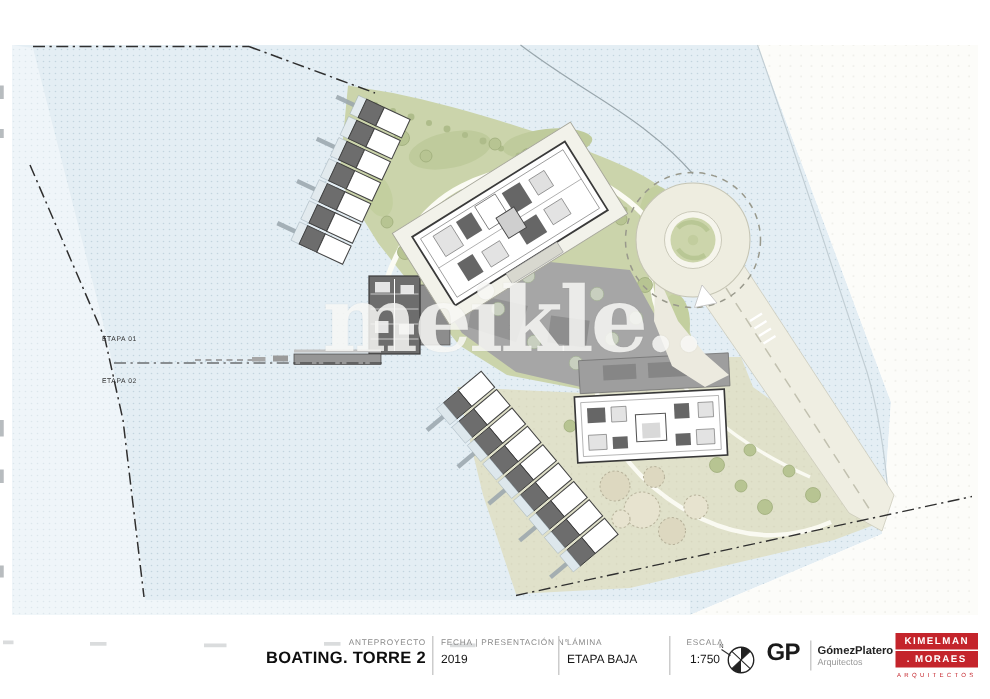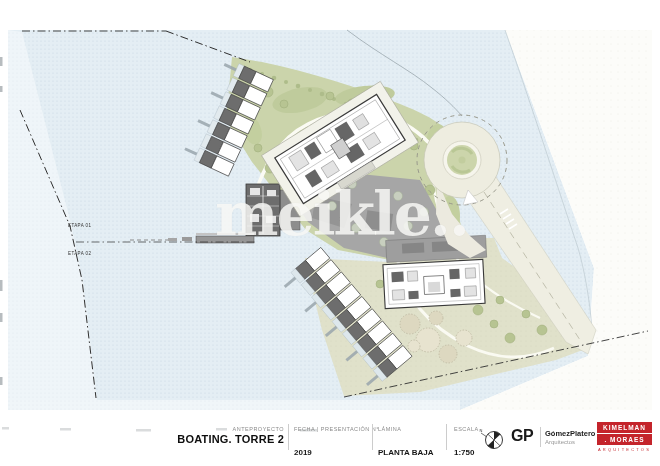--- a/index.html
+++ b/index.html
@@ -8,21 +8,21 @@
   svg{display:block;}
   
   .wm{position:absolute;left:215px;top:186px;width:240px;text-align:center;pointer-events:none;}
   .wm-brand{font-family:"DejaVu Serif",serif;font-weight:bold;font-size:60px;line-height:56px;
             color:rgba(251,251,249,0.82);letter-spacing:-2px;text-shadow:0 0 1px rgba(120,120,120,0.15);}
   .wm-sub{margin-top:4px;font-size:10px;letter-spacing:7px;color:rgba(250,250,247,0.68);font-weight:bold;}
   
   .tb{position:absolute;left:0;top:420px;width:660px;height:42px;color:#111;}
   .tb .sec{position:absolute;top:6px;}
   .lbl{font-size:5.5px;color:#8a8a8a;letter-spacing:0.5px;white-space:nowrap;}
-  .val{font-size:8px;font-weight:bold;color:#161616;margin-top:16px;white-space:nowrap;}
+  .val{font-size:8px;font-weight:normal;color:#161616;margin-top:3px;white-space:nowrap;}
   .proj{left:158px;width:126px;text-align:right;}
   .proj .name{font-size:11px;font-weight:bold;color:#0e0e0e;margin-top:1px;letter-spacing:0.2px;white-space:nowrap;}
   .vline{position:absolute;top:4px;width:1px;height:26px;background:#cccccc;}
   .gp-init{position:absolute;left:511px;top:7px;font-size:16px;font-weight:bold;color:#1a1a1a;letter-spacing:-0.5px;text-align:center;}
   .gp-names{position:absolute;left:545px;top:9px;}
   .gp-name{font-size:7.5px;font-weight:bold;color:#222;white-space:nowrap;}
   .gp-sub{font-size:6px;color:#999;margin-top:1px;}
   .km{position:absolute;left:597px;top:2px;width:55px;}
   .km-box{background:#c4242b;color:#fff;font-size:6.5px;font-weight:bold;letter-spacing:1px;
           text-align:center;padding:2px 0;margin-bottom:1px;white-space:nowrap;}
@@ -352,26 +352,26 @@
 
     <div class="sec" style="left:294px;width:74px;">
       <div class="lbl">FECHA | PRESENTACIÓN N°</div>
       <div class="val">2019</div>
     </div>
 
     <div class="vline" style="left:372px;"></div>
 
     <div class="sec" style="left:378px;width:66px;">
       <div class="lbl">LÁMINA</div>
-      <div class="val">PLANTA BAJA</div>
+      <div class="val">ETAPA BAJA</div>
     </div>
 
     <div class="vline" style="left:446px;"></div>
 
-    <div class="sec" style="left:454px;width:32px;">
+    <div class="sec" style="left:454px;width:32px;text-align:center;">
       <div class="lbl">ESCALA</div>
       <div class="val">1:750</div>
     </div>
 
     <svg class="compass" width="26" height="26" viewBox="0 0 26 26">
       <line x1="2" y1="7" x2="8" y2="11" stroke="#333" stroke-width="0.7"></line>
       <text x="0.5" y="6" font-size="4" fill="#333" font-family="Liberation Sans,sans-serif">N</text>
       <circle cx="15" cy="14" r="8.5" fill="none" stroke="#222" stroke-width="0.9"></circle>
       <line x1="8.9" y1="8.2" x2="21.1" y2="19.8" stroke="#222" stroke-width="0.7"></line>
       <line x1="21.1" y1="8.2" x2="8.9" y2="19.8" stroke="#222" stroke-width="0.7"></line>

